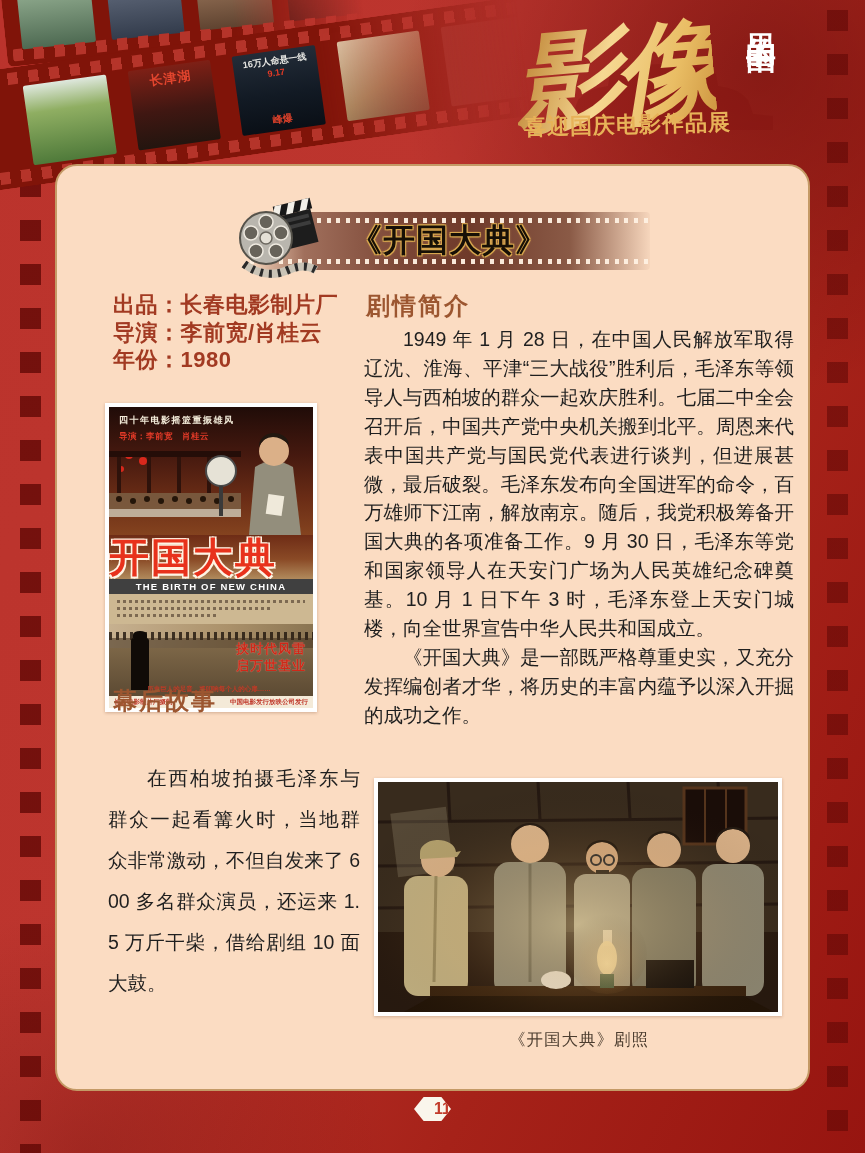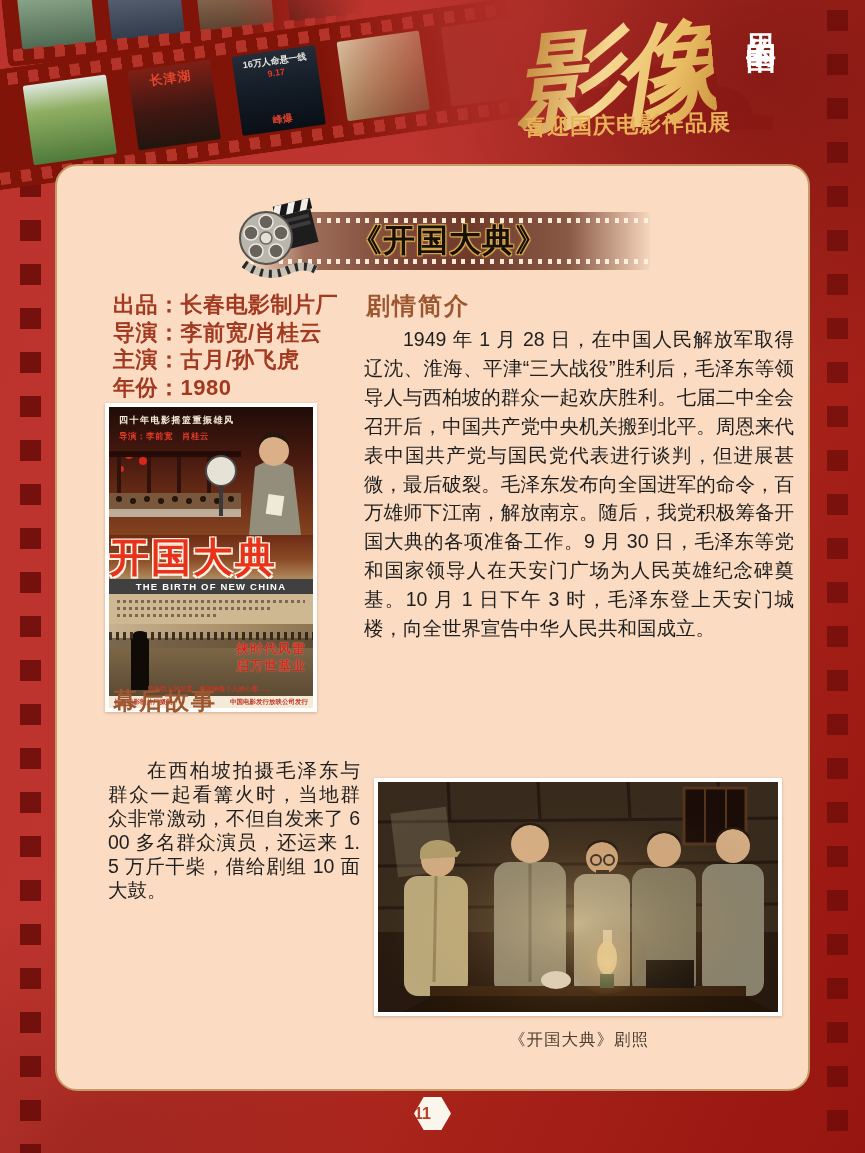--- a/index.html
+++ b/index.html
@@ -112,34 +112,34 @@
   .pp-microline { position:absolute; left:0; right:4px; bottom:2px; text-align:center; color:#c03a26; font-size:6.5px; font-weight:700; }
   .pp-bar { height:12px; background:#f4ead8; display:flex; align-items:center; justify-content:space-between; padding:0 5px; }
   .pp-bar span { color:#c0392b; font-size:6.5px; font-weight:700; white-space:nowrap; }
 
   
   .sec-heading { position:absolute; z-index:4; color:#9c5630; font-weight:900; font-size:24px; letter-spacing:2px; }
   .h-behind { left:113px; top:685px;text-align:right; }
   .h-synopsis { left:366px; top:290px; }
   .bodytext { position:absolute; z-index:4; color:#1f1f1f; text-align:justify; }
   .bodytext p { text-indent:2em; word-break:break-all; }
-  .behind-text { left:108px; top:758px; width:252px; font-size:19.5px; line-height:24px; font-weight:500; }
+  .behind-text { left:108px; top:758px; width:252px; font-size:19.5px; line-height:41px; font-weight:500; }
   .synopsis-text { left:364px; top:325px; width:430px; font-size:19.5px; line-height:28.9px; font-weight:500; }
 
   
   .photo { position:absolute; left:374px; top:778px; width:408px; height:238px; z-index:4; background:#fff; padding:4px;
     box-shadow:0 1px 3px rgba(90,30,10,.25); }
   .photo svg { display:block; }
   .caption { position:absolute; left:364px; top:1029px; width:430px; z-index:4; text-align:center;
     color:#4d3e30; font-size:16.5px; letter-spacing:1px; }
 
   
-  .badge { position:absolute; left:414px; top:1097px; width:37px; height:33px; z-index:4;
+  .badge { position:absolute; left:414px; top:1097px; width:37px; height:24px; z-index:4;
     clip-path: polygon(26% 0, 74% 0, 100% 50%, 74% 100%, 26% 100%, 0 50%);
-    background:#faf6ec; display:flex; align-items:center; justify-content:flex-start;
+    background:#faf6ec; display:flex; align-items:center; justify-content:flex-end;
     color:#c23a2a; font-weight:700; font-size:16px; }
 </style>
 </head>
 <body>
 
 <div class="page">
 
   <div class="edge-perf left"></div>
   <div class="edge-perf right"></div>
 
@@ -210,24 +210,20 @@
   </svg>
 
   <div class="meta">
     <div class="meta-row">
       <span>出品：</span>
       <span>长春电影制片厂</span>
     </div>
     <div class="meta-row">
       <span>导演：</span>
       <span>李前宽/肖桂云</span>
-    </div>
-    <div class="meta-row">
-      <span>主演：</span>
-      <span>古月/孙飞虎</span>
     </div>
     <div class="meta-row">
       <span>年份：</span>
       <span>1980</span>
     </div>
   </div>
 
   <div class="poster">
     <div class="pp">
       <div class="pp-top">
@@ -292,20 +288,21 @@
   </div>
 
   <div class="sec-heading h-behind">幕后故事</div>
   <div class="bodytext behind-text">
     <p>在西柏坡拍摄毛泽东与群众一起看篝火时，当地群众非常激动，不但自发来了 600 多名群众演员，还运来 1.5 万斤干柴，借给剧组 10 面大鼓。</p>
   </div>
 
   <div class="sec-heading h-synopsis">剧情简介</div>
   <div class="bodytext synopsis-text">
     <p>1949 年 1 月 28 日，在中国人民解放军取得辽沈、淮海、平津“三大战役”胜利后，毛泽东等领导人与西柏坡的群众一起欢庆胜利。七届二中全会召开后，中国共产党中央机关搬到北平。周恩来代表中国共产党与国民党代表进行谈判，但进展甚微，最后破裂。毛泽东发布向全国进军的命令，百万雄师下江南，解放南京。随后，我党积极筹备开国大典的各项准备工作。9 月 30 日，毛泽东等党和国家领导人在天安门广场为人民英雄纪念碑奠基。10 月 1 日下午 3 时，毛泽东登上天安门城楼，向全世界宣告中华人民共和国成立。</p>
+    <p>《开国大典》是一部既严格尊重史实，又充分发挥编创者才华，将历史的丰富内蕴予以深入开掘的成功之作。</p>
   </div>
 
   <div class="photo">
     <svg width="400" height="230" viewBox="0 0 400 230" preserveAspectRatio="none">
       <defs>
         <radialGradient id="glow" cx="50%" cy="62%" r="62%">
           <stop offset="0%" stop-color="#f7d898" stop-opacity="0.40"></stop>
           <stop offset="55%" stop-color="#a5743c" stop-opacity="0.12"></stop>
           <stop offset="100%" stop-color="#000000" stop-opacity="0"></stop>
         </radialGradient>

